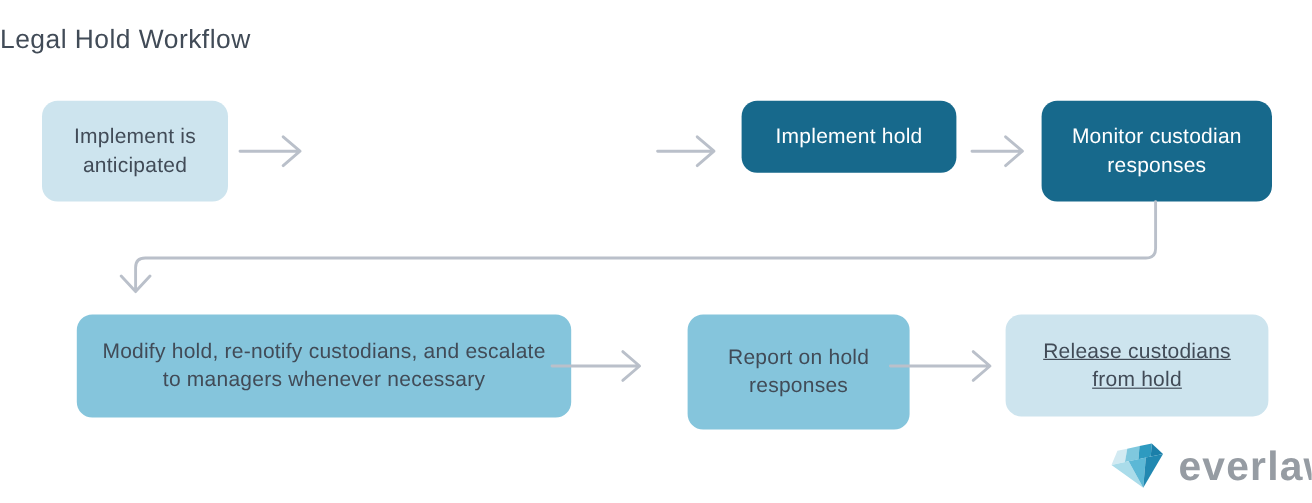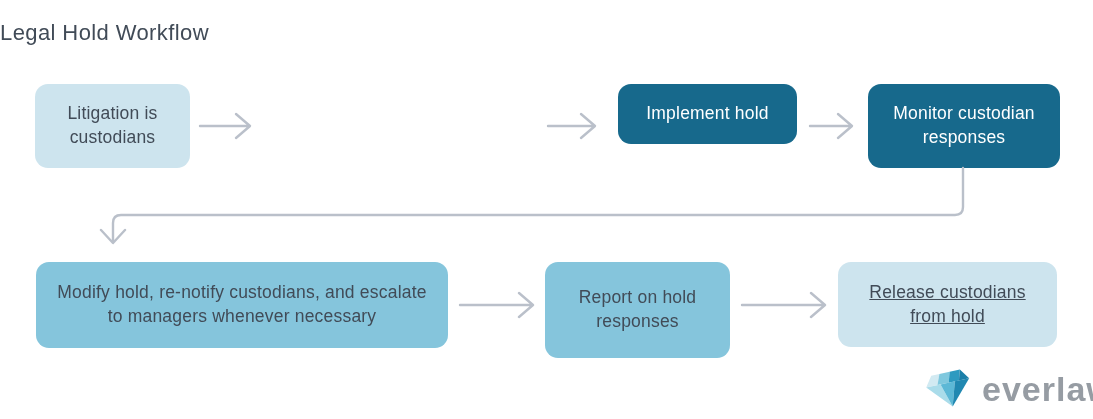--- a/index.html
+++ b/index.html
@@ -32,21 +32,21 @@
     justify-content:center;
     text-align:center;
     font-size:17.5px;
     font-weight:500;
     line-height:1.35;
     padding:8px 16px;
     box-sizing:border-box;
     letter-spacing:.2px;
   }
   .box.dark{background:var(--color-box-dark,#17698C);color:var(--color-text-light,#fff);}
-  .box.medium{background:var(--color-box-medium,#85C5DC);color:var(--color-text-dark,#414B57);}
+  .box.medium{background:var(--color-box-medium,#85C5DC);color:var(--color-text-dark,#414B57);margin-left:28px;}
   .box.light{background:var(--color-box-light,#CDE4EE);color:var(--color-text-dark,#414B57);}
   svg.overlay{
     position:absolute;
     top:0;left:0;
     width:1093px;height:419px;
     pointer-events:none;
   }
   .arrow-stroke{
     stroke:var(--color-arrow,#BAC0CA);
     stroke-width:2.4;
@@ -70,21 +70,21 @@
   }
 </style>
 </head>
 <body>
 
 <div class="canvas">
 
   <div class="title">Legal Hold Workflow</div>
 
   <div class="box light" style="left:35px;top:84px;width:155px;height:84px;">
-    <span>Litigation is custodians</span>
+    <span>Implement is anticipated</span>
   </div>
 
 
   <div class="box dark" style="left:618px;top:84px;width:179px;height:60px;">
     <span>Implement hold</span>
   </div>
 
   <div class="box dark" style="left:868px;top:84px;width:192px;height:84px;">
     <span>Monitor custodian responses</span>
   </div>

